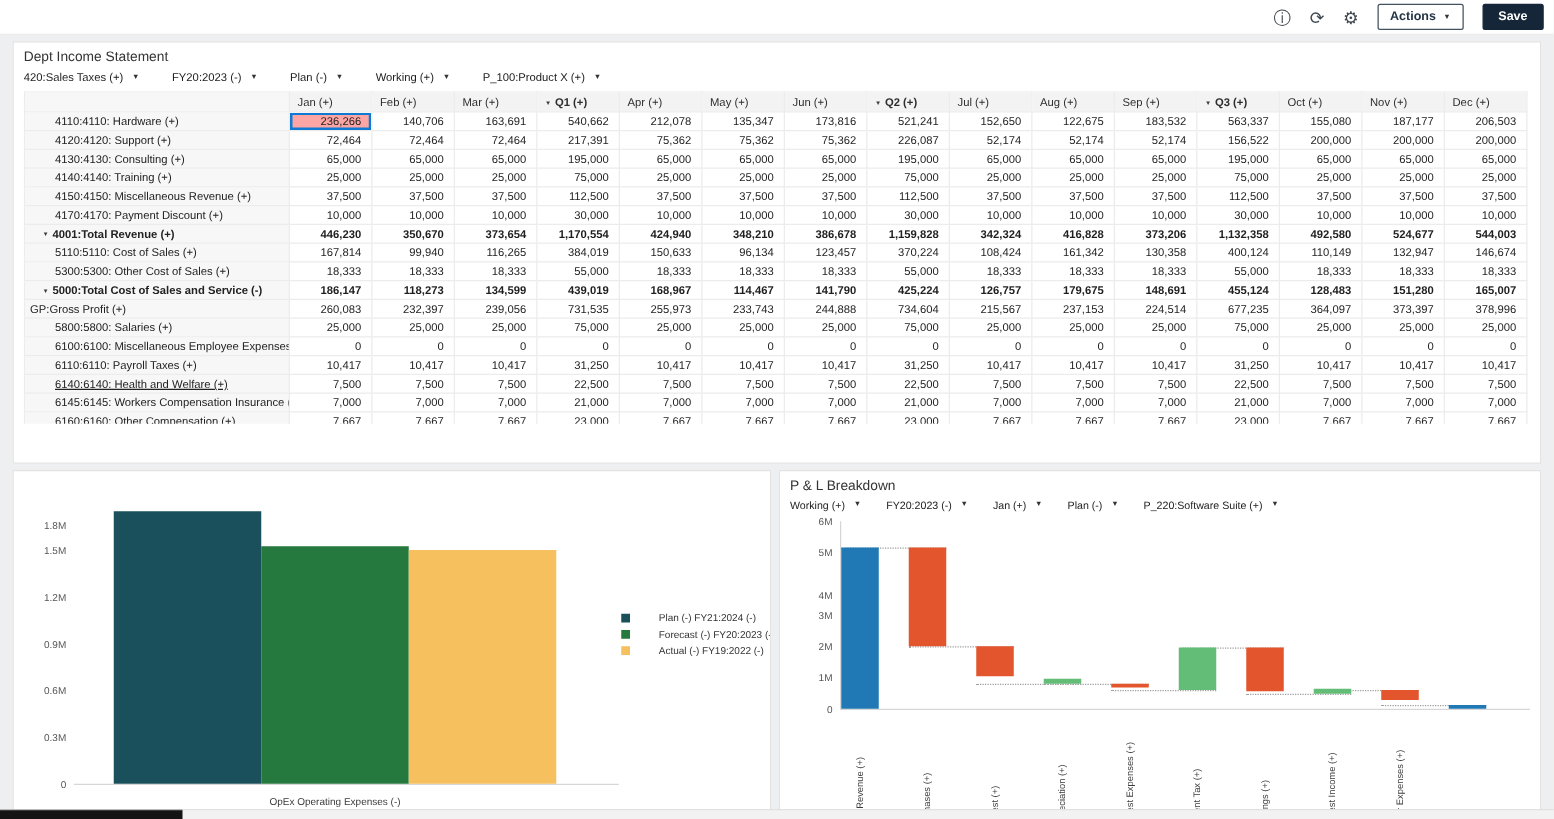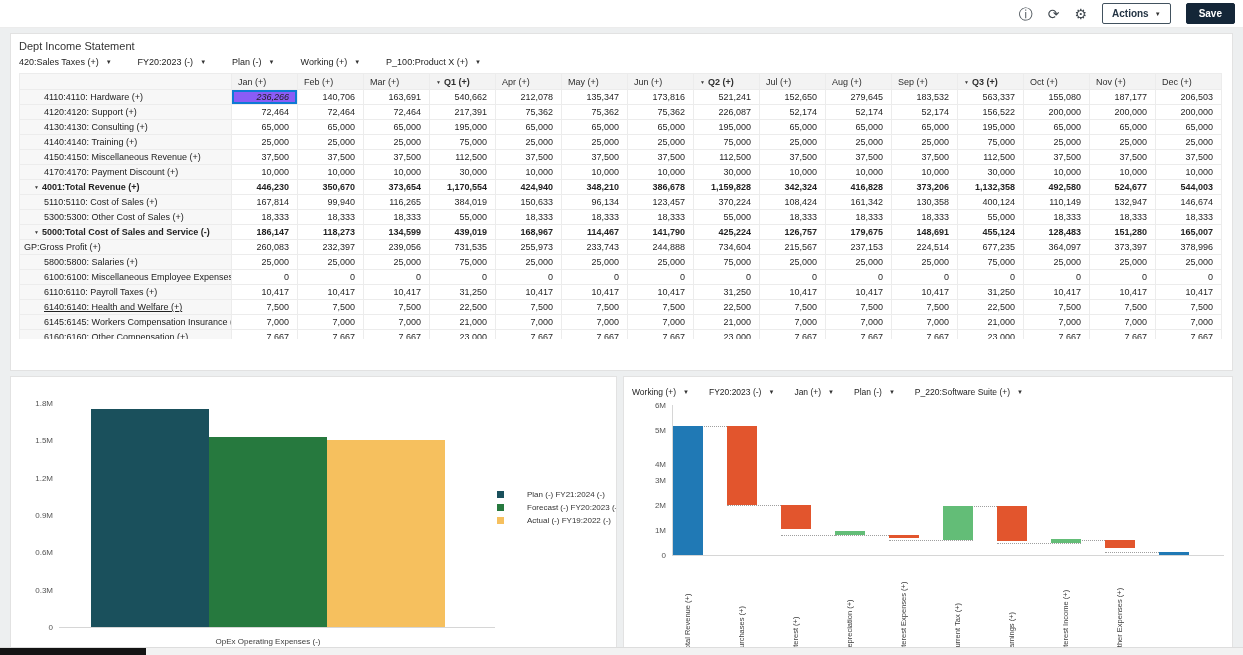--- a/index.html
+++ b/index.html
@@ -18,21 +18,21 @@
 #pnl-pov .pov-item{font-size:8.5px;}
 .caret{font-size:6px;color:#333;}
 .grid-wrap{margin-top:6px;height:266px;overflow:hidden;}
 table{border-collapse:collapse;table-layout:fixed;}
 th,td{border:1px solid #ececec;font-size:9px;height:15px;white-space:nowrap;overflow:hidden;font-weight:normal;}
 thead th{background:#f3f3f3;text-align:left;padding:0 0 0 6px;height:16px;color:#2e2e2e;}
 thead th.qtr{font-weight:bold;}
 th.rowhead{background:#f7f7f7;text-align:left;color:#222;}
 td{text-align:right;padding:0 8px 0 2px;color:#1f1f1f;background:#fff;}
 tr.bold td,tr.bold th{font-weight:bold;}
-td.sel{background:#8b5cf6;box-shadow:inset 0 0 0 2px #0e7ad4;font-style:italic;}
+td.sel{background:#fca5a5;box-shadow:inset 0 0 0 2px #0e7ad4;}
 .tri{font-size:5px;color:#3c3c3c;margin-right:3px;vertical-align:1px;}
 .bottom{display:flex;gap:6px;margin-top:5px;}
 .chart-panel{height:298px;padding:6px 8px;position:relative;overflow:hidden;}
 .chart-panel.left{width:607px;}
 .chart-panel.right{width:610px;}
 .chart-box{position:relative;}
 #yoy-chart{height:272px;margin-top:2px;}
 #pnl-chart{height:254px;margin-top:2px;}
 .ytick{position:absolute;left:2px;width:32px;text-align:right;font-size:8px;color:#555;}
 .axis-h{position:absolute;height:1px;background:#d6d6d6;}
@@ -132,21 +132,21 @@
               <th class="rowhead" style="padding-left: 24px;"><span>4110:4110: Hardware (+)</span></th>
               <td class="sel">236,266</td>
               <td>140,706</td>
               <td>163,691</td>
               <td>540,662</td>
               <td>212,078</td>
               <td>135,347</td>
               <td>173,816</td>
               <td>521,241</td>
               <td>152,650</td>
-              <td>279,645</td>
+              <td>122,675</td>
               <td>183,532</td>
               <td>563,337</td>
               <td>155,080</td>
               <td>187,177</td>
               <td>206,503</td>
             </tr>
             <tr>
               <th class="rowhead" style="padding-left: 24px;"><span>4120:4120: Support (+)</span></th>
               <td>72,464</td>
               <td>72,464</td>
@@ -434,21 +434,21 @@
               <td>7,667</td>
               <td>7,667</td>
             </tr>
           </tbody>
         </table>
     </div>
   </div>
   <div class="bottom">
     <div class="panel chart-panel left">
       <div id="yoy-chart" class="chart-box">
-          <div class="ytick" style="top: 14px; text-align: right;">1.8M</div>
+          <div class="ytick" style="top: 31px; text-align: right;">1.8M</div>
           <div class="ytick" style="top: 51.3333px;">1.5M</div>
           <div class="ytick" style="top: 88.6667px;">1.2M</div>
           <div class="ytick" style="top: 126px;">0.9M</div>
           <div class="ytick" style="top: 163.333px;">0.6M</div>
           <div class="ytick" style="top: 200.667px;">0.3M</div>
           <div class="ytick" style="top: 238px;">0</div>
           <div class="axis-h" style="left: 40px; top: 242px; width: 436px;"></div>
           <div class="bar" title="Plan (-) FY21:2024 (-)" style="left: 72px; width: 118px; top: 24.2222px; height: 217.778px; background: rgb(26, 80, 92);"></div>
           <div class="bar" title="Forecast (-) FY20:2023 (-)" style="left: 190px; width: 118px; top: 51.6px; height: 190.4px; background: rgb(38, 121, 62);"></div>
           <div class="bar" title="Actual (-) FY19:2022 (-)" style="left: 308px; width: 118px; top: 55.3333px; height: 186.667px; background: rgb(246, 192, 94);"></div>
@@ -463,20 +463,21 @@
               <span>Forecast (-) FY20:2023 (-)</span>
             </span>
             <span class="lgrow">
               <span class="sq" style="background: rgb(246, 192, 94);"></span>
               <span>Actual (-) FY19:2022 (-)</span>
             </span>
           </div>
         </div>
     </div>
     <div class="panel chart-panel right">
+      <div class="panel-title">P &amp; L Breakdown</div>
       <div class="pov-row" id="pnl-pov">
           <span class="pov-item">
             <span>Working (+)</span>
             <span class="caret">▼</span>
           </span>
           <span class="pov-item">
             <span>FY20:2023 (-)</span>
             <span class="caret">▼</span>
           </span>
           <span class="pov-item">

